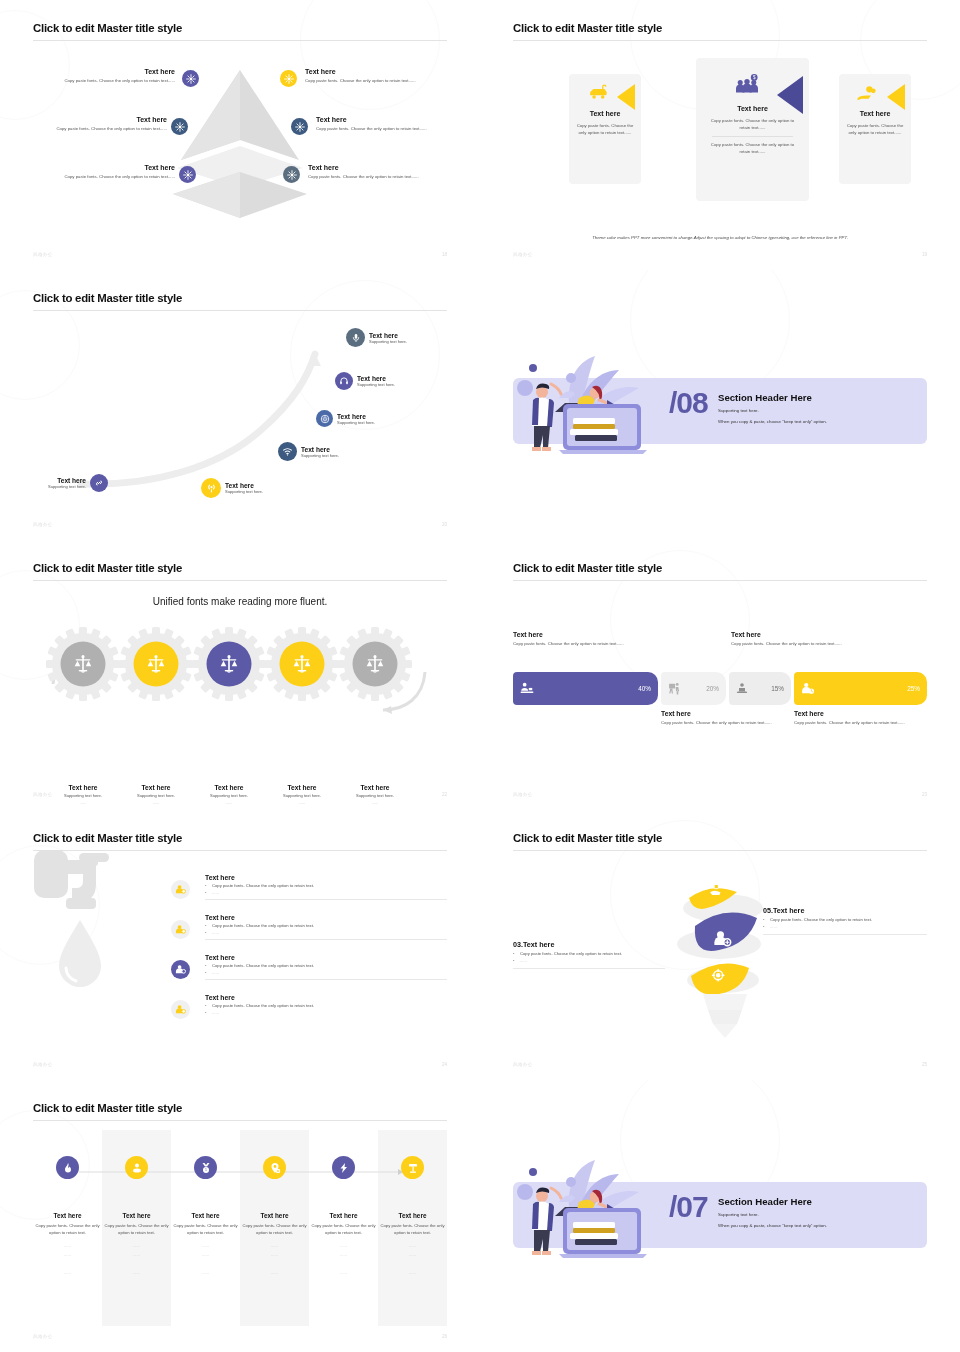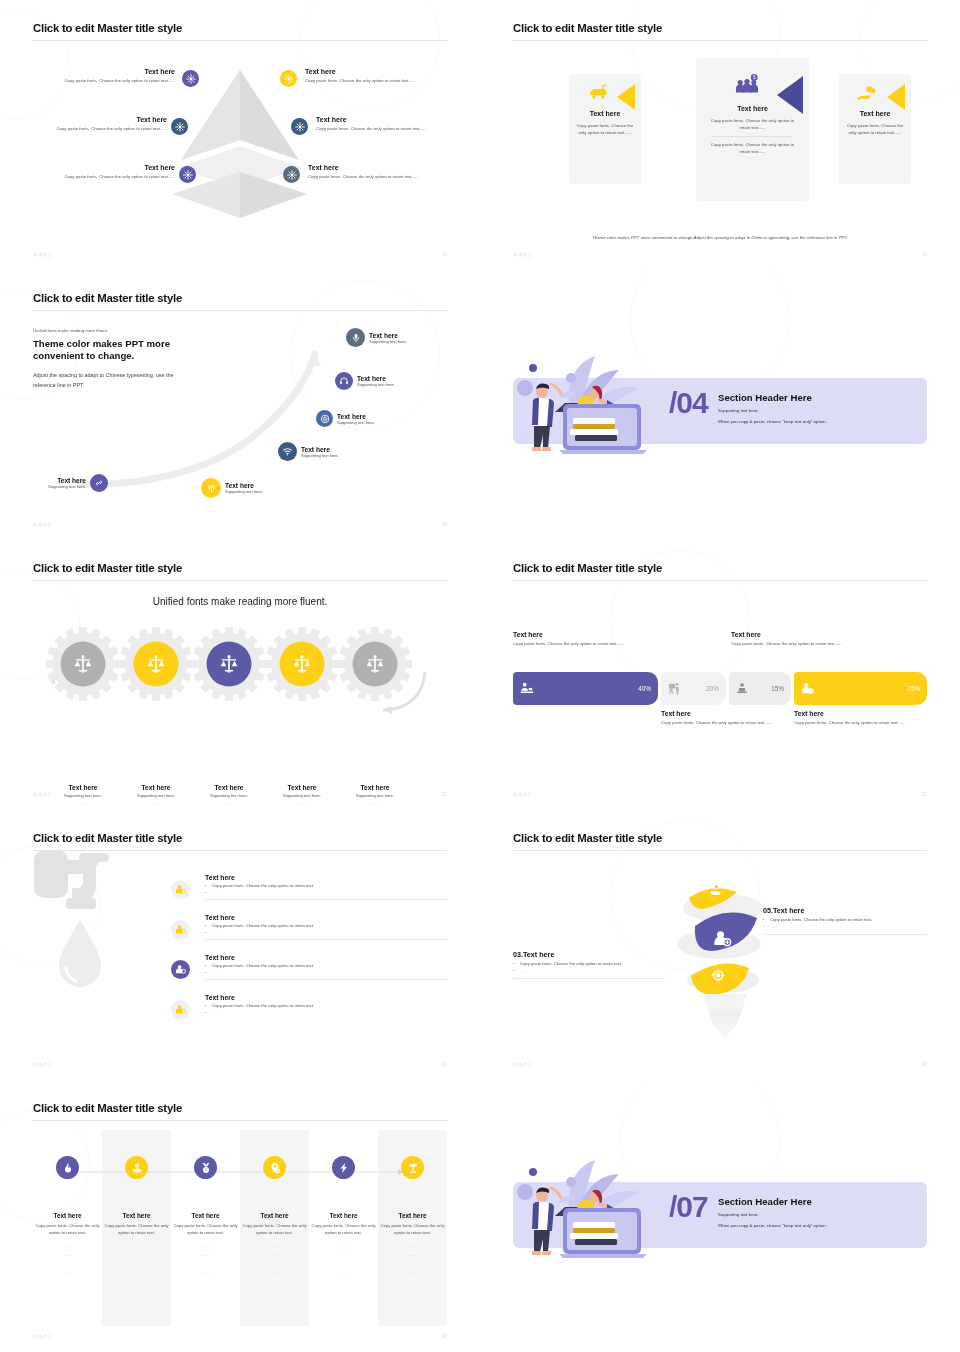--- a/index.html
+++ b/index.html
@@ -323,25 +323,20 @@
     <div class="wm" style="left:290px;top:10px;width:150px;height:150px;"></div>
     <div class="slide-inner">
       <div class="title">Click to edit Master title style</div>
       <div class="title-rule"></div>
 
       <svg width="414" height="200" style="position:absolute;left:0;top:28px;">
         <path d="M48 164 C 120 166, 185 148, 228 110 C 262 80, 275 56, 282 34" stroke="#ededed" stroke-width="7" fill="none" stroke-linecap="round"></path>
         <path d="M282 34 l -6 12 l 12 0 z" fill="#ededed"></path>
       </svg>
 
-      <div class="s3-left">
-        <div class="s3-eyebrow">Unified fonts make reading more fluent.</div>
-        <div class="s3-head">Theme color makes PPT more convenient to change.</div>
-        <div class="s3-sub">Adjust the spacing to adapt to Chinese typesetting, use the reference line in PPT.</div>
-      </div>
 
       <div class="s3-node" style="left:15px;top:182px;flex-direction:row-reverse;text-align:right;">
         <div class="icon-circle" style="width:18px;height:18px;background:#5c5aa7;">
           <svg width="10" height="10" viewBox="0 0 24 24" fill="none" stroke="#fff" stroke-width="2.4" stroke-linecap="round">
               <path d="M9.5 14.5l5-5"></path>
               <path d="M7 17a3.5 3.5 0 010-5l2-2"></path>
               <path d="M17 7a3.5 3.5 0 010 5l-2 2"></path>
             </svg>
         </div>
         <div class="txt">
@@ -459,21 +454,21 @@
 
         <rect x="48" y="64" width="78" height="46" rx="5" fill="#8e8ddb"></rect>
         <rect x="52" y="68" width="70" height="38" rx="3" fill="#c9c8f0"></rect>
         <rect x="58" y="78" width="42" height="6" rx="1.5" fill="#ffffff"></rect>
         <rect x="58" y="84" width="42" height="5" rx="1.5" fill="#d0a020"></rect>
         <rect x="55" y="89" width="48" height="6" rx="1.5" fill="#ffffff"></rect>
         <rect x="60" y="95" width="42" height="6" rx="1.5" fill="#3a3a55"></rect>
         <path d="M44 110 h 88 l -4 4 h -80z" fill="#b9b8ec"></path>
       </svg>
 
-      <div class="sec-num">/04</div>
+      <div class="sec-num">/08</div>
       <div class="sec-txt">
         <h3>Section Header Here</h3>
         <p>Supporting text here.</p>
         <p>When you copy &amp; paste, choose "keep text only" option.</p>
       </div>
     </div>
   </div>
 
   <div class="slide">
     <div class="wm" style="left:-30px;top:30px;width:110px;height:110px;"></div>
@@ -877,21 +872,21 @@
       </svg>
 
 
       <div class="s8-txt" style="left:250px;top:74px;width:164px;">
         <div class="th">05.Text here</div>
         <div class="s7-li">Copy paste fonts. Choose the only option to retain text.</div>
         <div class="s7-li" style="color:#c8c8c8;">......</div>
         <div class="s8-rule" style="width:164px;"></div>
       </div>
 
-      <div class="s8-txt" style="left:0;top:108px;margin-top:10px;">
+      <div class="s8-txt" style="left:0;top:108px;">
         <div class="th">03.Text here</div>
         <div class="s7-li">Copy paste fonts. Choose the only option to retain text.</div>
         <div class="s7-li" style="color:#c8c8c8;">......</div>
         <div class="s8-rule" style="width:152px;"></div>
       </div>
     </div>
     <div class="footer-brand">风格办公</div>
     <div class="footer-page">25</div>
   </div>
 

